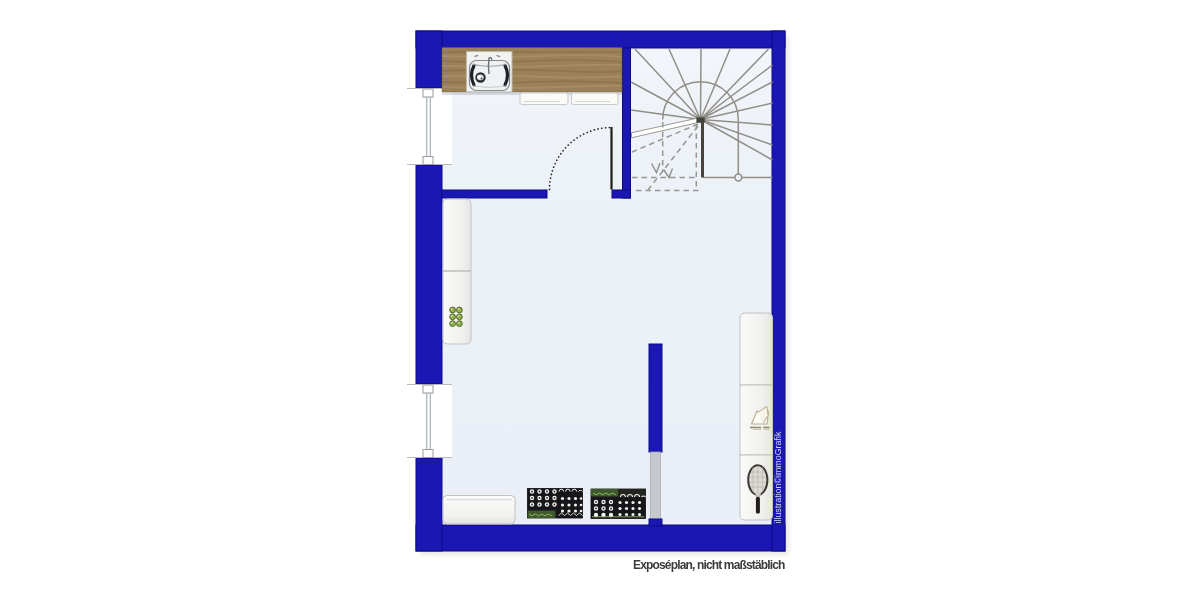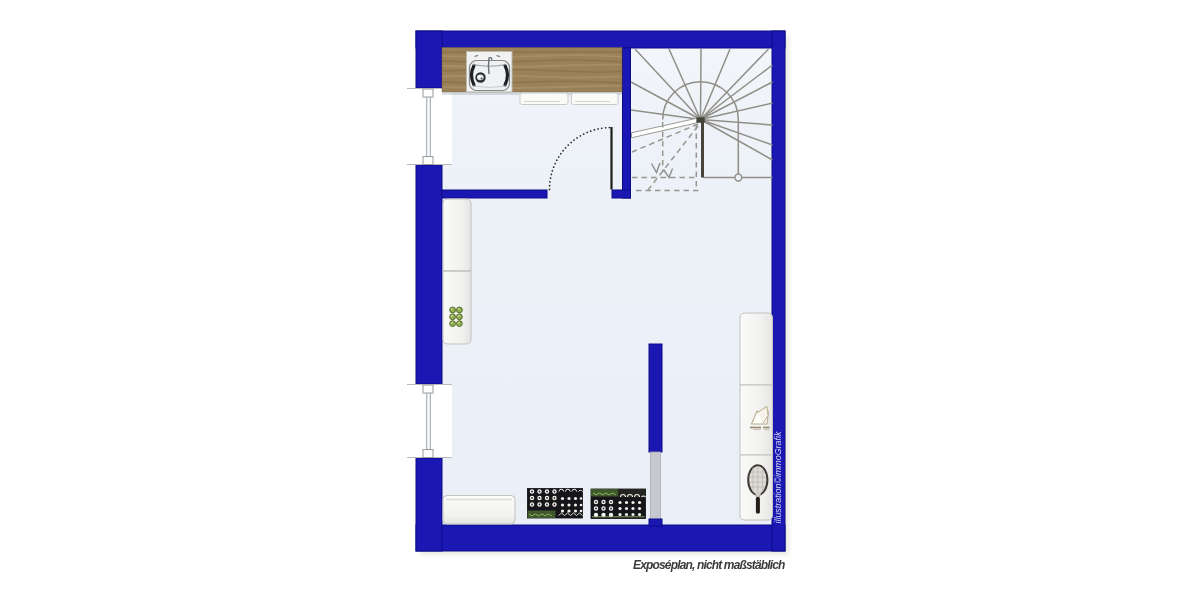--- a/index.html
+++ b/index.html
@@ -1,16 +1,16 @@
 <!DOCTYPE html>
 <html><head>
 <meta charset="utf-8">
 <style>
   html,body{margin:0;padding:0;background:#ffffff;}
-  .wrap{width:1200px;height:600px;position:relative;font-family:"Liberation Sans", sans-serif;font-style:italic;}
+  .wrap{width:1200px;height:600px;position:relative;font-family:"Liberation Sans", sans-serif;}
   svg{display:block;}
 </style>
 </head>
 <body>
 <div class="wrap">
 <svg width="1200" height="600" viewBox="0 0 1200 600" xmlns="http://www.w3.org/2000/svg">
 <defs>
   <linearGradient id="floorG" x1="0" y1="0" x2="0" y2="1">
     <stop offset="0" stop-color="#f3f6fa"></stop>
     <stop offset="0.25" stop-color="#edf1f8"></stop>

